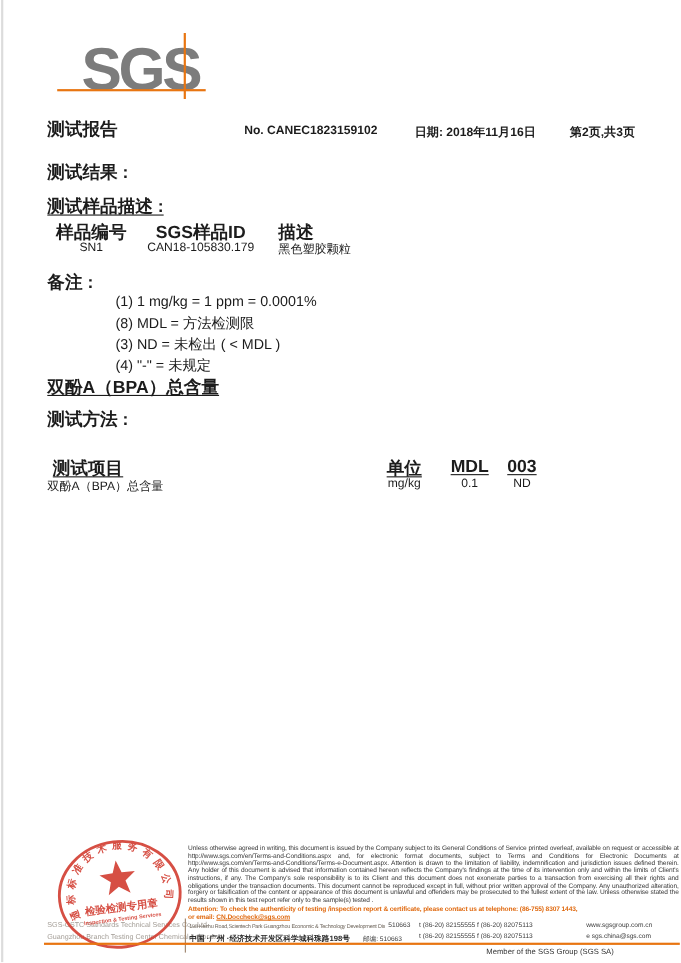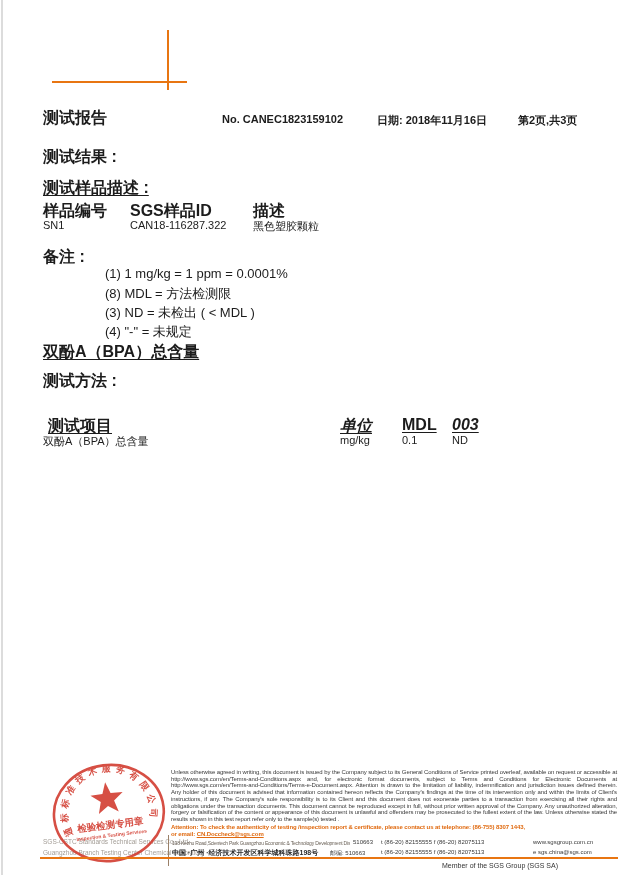--- a/index.html
+++ b/index.html
@@ -30,27 +30,27 @@
   .logo-hline { height: 2px; background: #e87511; }
   .logo-vline { width: 2px; background: #e87511; }
 
   
   .title { font-size: 16px; font-weight: bold; color: #1c1c1c; }
   .hdr { font-size: 11px; font-weight: bold; color: #1c1c1c; white-space: nowrap; }
 
   .lbl { font-size: 16px; font-weight: bold; color: #1c1c1c; white-space: nowrap; }
   .lbl-u { text-decoration: underline; text-underline-offset: 2px; }
   .val { font-size: 11px; color: #1c1c1c; white-space: nowrap; }
-  .cell-c { }
+  .cell-c { text-align: center; }
 
   .remark-item { font-size: 13px; color: #1c1c1c; white-space: nowrap; }
 
   .method-text { font-size: 11px; color: #1c1c1c; line-height: 19px; }
 
-  .th-i { font-style: italic; }
+  .th-i { }
 
   
   .company-gray { font-size: 6.5px; color: #a39d96; white-space: nowrap; }
   .disclaimer {
     font-size: 6px; line-height: 6.7px; color: #3a3a3a;
     text-align: justify; letter-spacing: -0.1px;
   }
   .attention {
     font-size: 6px; line-height: 7px; font-weight: bold; color: #e06a10;
     letter-spacing: -0.1px; white-space: nowrap;
@@ -64,38 +64,39 @@
   .member { font-size: 7px; color: #333; white-space: nowrap; }
 
   .stamp-wrap { transform: rotate(-7deg); opacity: 0.9; }
 </style>
 </head>
 <body>
 
 <div class="page">
   <div class="scan-edge"></div>
 
+  <div class="abs logo-text" style="left:74px; top:36px;">SGS</div>
   <div class="abs logo-hline" style="left:52px; top:81px; width:135px;"></div>
   <div class="abs logo-vline" style="left:167px; top:30px; height:60px;"></div>
 
   <div class="abs title" style="left:43px; top:108px;">测试报告</div>
   <div class="abs hdr" style="left:222px; top:113px;">No. CANEC1823159102</div>
   <div class="abs hdr" style="left:377px; top:113px;">日期: 2018年11月16日</div>
   <div class="abs hdr" style="left:518px; top:113px;">第2页,共3页</div>
 
   <div class="abs lbl" style="left:43px; top:147px;">测试结果 :</div>
 
   <div class="abs lbl lbl-u" style="left:43px; top:178px;">测试样品描述 :</div>
 
   <div class="abs lbl cell-c" style="left:43px; top:201px; width:80px;">样品编号</div>
   <div class="abs lbl cell-c" style="left:130px; top:201px; width:105px;">SGS样品ID</div>
   <div class="abs lbl" style="left:253px; top:201px;">描述</div>
 
   <div class="abs val cell-c" style="left:43px; top:219px; width:80px;">SN1</div>
-  <div class="abs val cell-c" style="left:130px; top:219px; width:105px;">CAN18-116287.322</div>
+  <div class="abs val cell-c" style="left:130px; top:219px; width:105px;">CAN18-105830.179</div>
   <div class="abs val" style="left:253px; top:219px;">黑色塑胶颗粒</div>
 
   <div class="abs lbl" style="left:43px; top:247px;">备注 :</div>
   <div class="abs remark-item" style="left:105px; top:266px;">(1) 1 mg/kg = 1 ppm = 0.0001%</div>
   <div class="abs remark-item" style="left:105px; top:285px;">(8) MDL = 方法检测限</div>
   <div class="abs remark-item" style="left:105px; top:304px;">(3) ND = 未检出 ( &lt; MDL )</div>
   <div class="abs remark-item" style="left:105px; top:323px;">(4) "-" = 未规定</div>
 
   <div class="abs lbl lbl-u" style="left:43px; top:342px;">双酚A（BPA）总含量</div>
   <div class="abs lbl" style="left:43px; top:371px;">测试方法 :</div>

